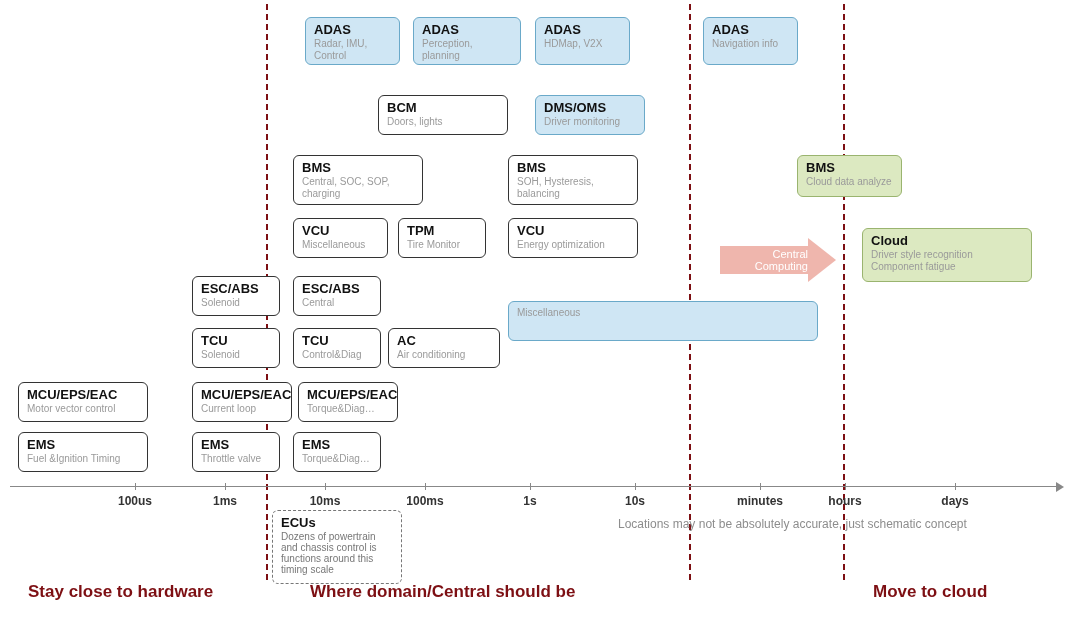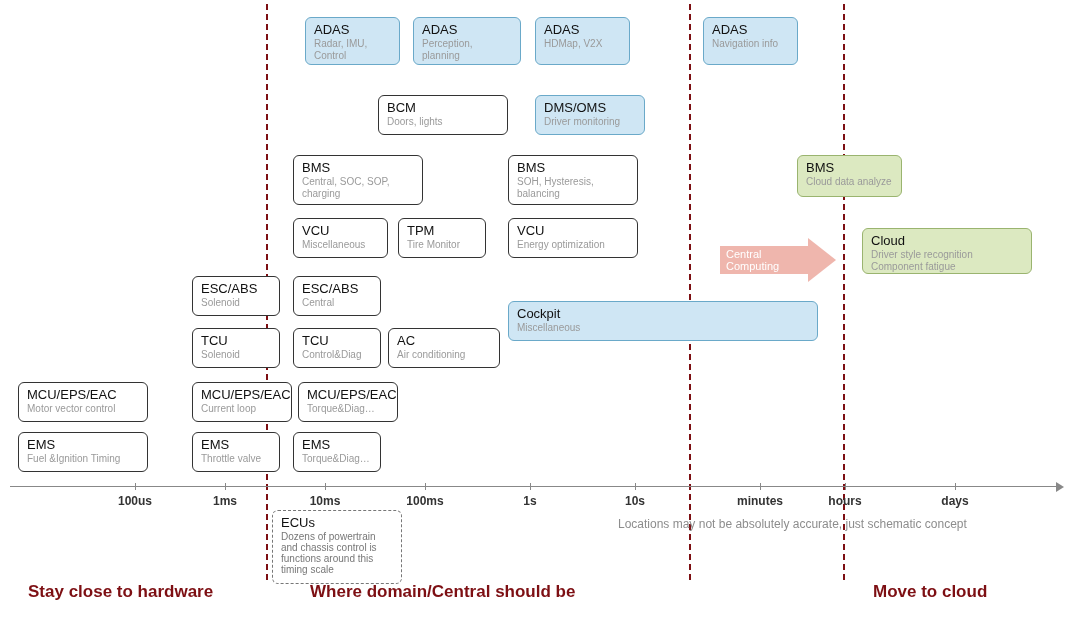--- a/index.html
+++ b/index.html
@@ -1,34 +1,34 @@
 <!DOCTYPE html>
 <html><head>
 <meta charset="utf-8">
 <style>
   html,body{margin:0;padding:0;width:1080px;height:625px;font-family:"Helvetica Neue",Arial,sans-serif;background:#fff;color:#222;overflow:hidden}
   .canvas{position:relative;width:1080px;height:625px}
   .box{position:absolute;border:1.5px solid #333;border-radius:6px;padding:4px 8px;box-sizing:border-box;background:#fff}
-  .box .t{font-size:13px;line-height:15px;font-weight:400;color:#111}
+  .box .t{font-size:13px;line-height:15px;font-weight:700;color:#111}
   .box .s{font-size:10px;line-height:12px;color:#9a9a9a;margin-top:1px}
   .box.blue{background:#cfe6f4;border-color:#6aa9c9}
   .box.green{background:#dce9c1;border-color:#9ab46f}
   .box.dash{border-style:dashed}
   .vline{position:absolute;border-left:2px dashed #7d0f13;top:4px;height:576px}
   .axis{position:absolute;left:10px;right:20px;top:486px;height:1px;background:#888}
   .arrowhead{position:absolute;top:482px;right:16px;width:0;height:0;border-left:8px solid #888;border-top:5px solid transparent;border-bottom:5px solid transparent}
   .tick{position:absolute;top:483px;width:1px;height:7px;background:#888}
   .ticklabel{position:absolute;top:494px;font-size:12px;font-weight:700;color:#333;transform:translateX(-50%)}
   .regionlabel{position:absolute;top:582px;font-size:17px;font-weight:600;color:#7d0f13}
   .note{position:absolute;font-size:12px;color:#8d8d8d}
   
   .bigarrow{position:absolute;left:720px;top:238px;width:120px;height:44px}
   .bigarrow .shaft{position:absolute;left:0;top:8px;width:88px;height:28px;background:#efb6ad}
   .bigarrow .head{position:absolute;left:88px;top:0;width:0;height:0;border-left:28px solid #efb6ad;border-top:22px solid transparent;border-bottom:22px solid transparent}
-  .bigarrow .txt{position:absolute;left:6px;top:10px;width:82px;font-size:11px;color:#fff;text-align:left;line-height:12px}
+  .bigarrow .txt{position:absolute;left:6px;top:10px;width:82px;font-size:11px;color:#fff;text-align:right;line-height:12px}
 </style>
 </head>
 <body>
 
 <div class="canvas">
 
   <div class="vline" style="left:266px"></div>
   <div class="vline" style="left:689px"></div>
   <div class="vline" style="left:843px"></div>
 
@@ -115,36 +115,35 @@
     <div class="s">Miscellaneous</div>
   </div>
   <div class="box" style="left:398px;top:218px;width:88px;height:40px">
     <div class="t">TPM</div>
     <div class="s">Tire Monitor</div>
   </div>
   <div class="box" style="left:508px;top:218px;width:130px;height:40px">
     <div class="t">VCU</div>
     <div class="s">Energy optimization</div>
   </div>
-  <div class="box green" style="left:862px;top:228px;width:170px;height:46px">
+  <div class="box green" style="left:862px;top:228px;width:170px;height:54px">
     <div class="t">Cloud</div>
     <div class="s" style="white-space:pre-line">Driver style recognition
 Component fatigue</div>
   </div>
 
   <div class="box" style="left:192px;top:276px;width:88px;height:40px">
     <div class="t">ESC/ABS</div>
     <div class="s">Solenoid</div>
   </div>
   <div class="box" style="left:293px;top:276px;width:88px;height:40px">
     <div class="t">ESC/ABS</div>
     <div class="s">Central</div>
   </div>
   <div class="box blue" style="left:508px;top:301px;width:310px;height:40px">
-    <div class="t">Cockpit</div>
     <div class="s">Miscellaneous</div>
   </div>
 
   <div class="box" style="left:192px;top:328px;width:88px;height:40px">
     <div class="t">TCU</div>
     <div class="s">Solenoid</div>
   </div>
   <div class="box" style="left:293px;top:328px;width:88px;height:40px">
     <div class="t">TCU</div>
     <div class="s">Control&amp;Diag</div>

